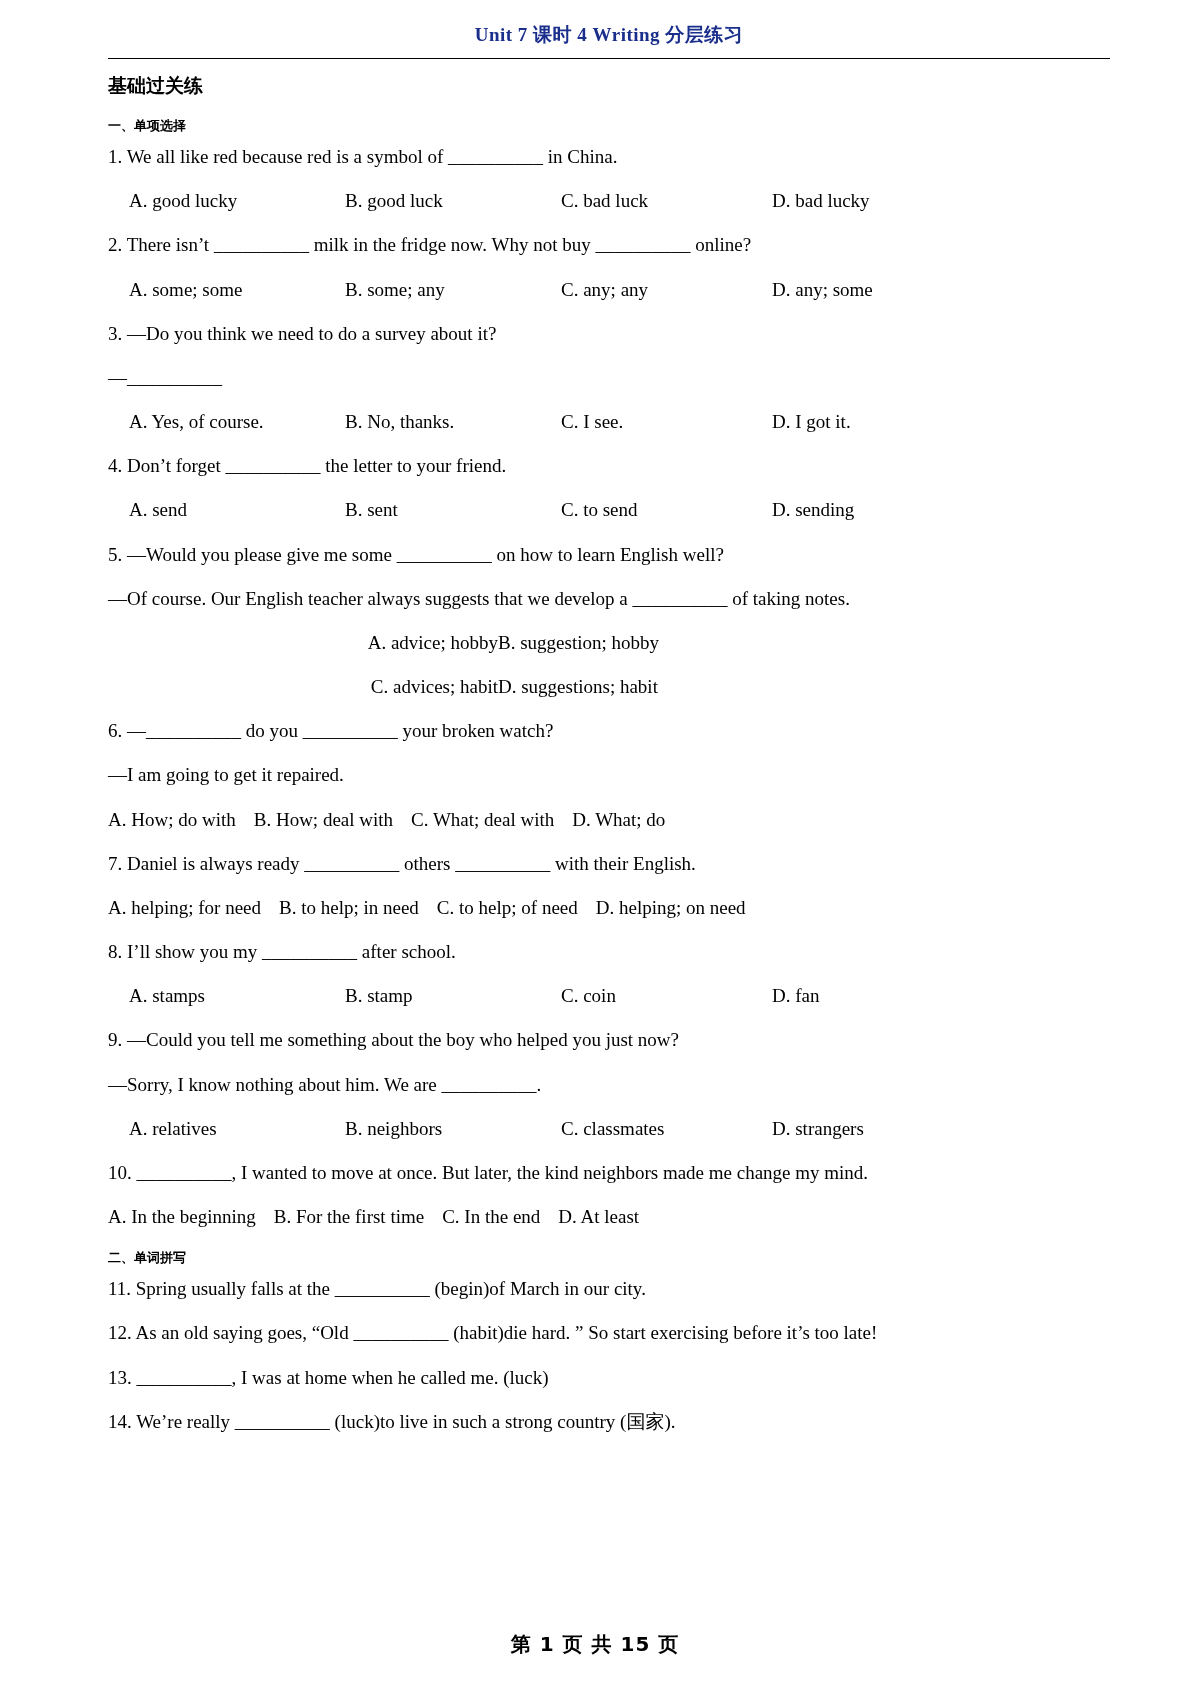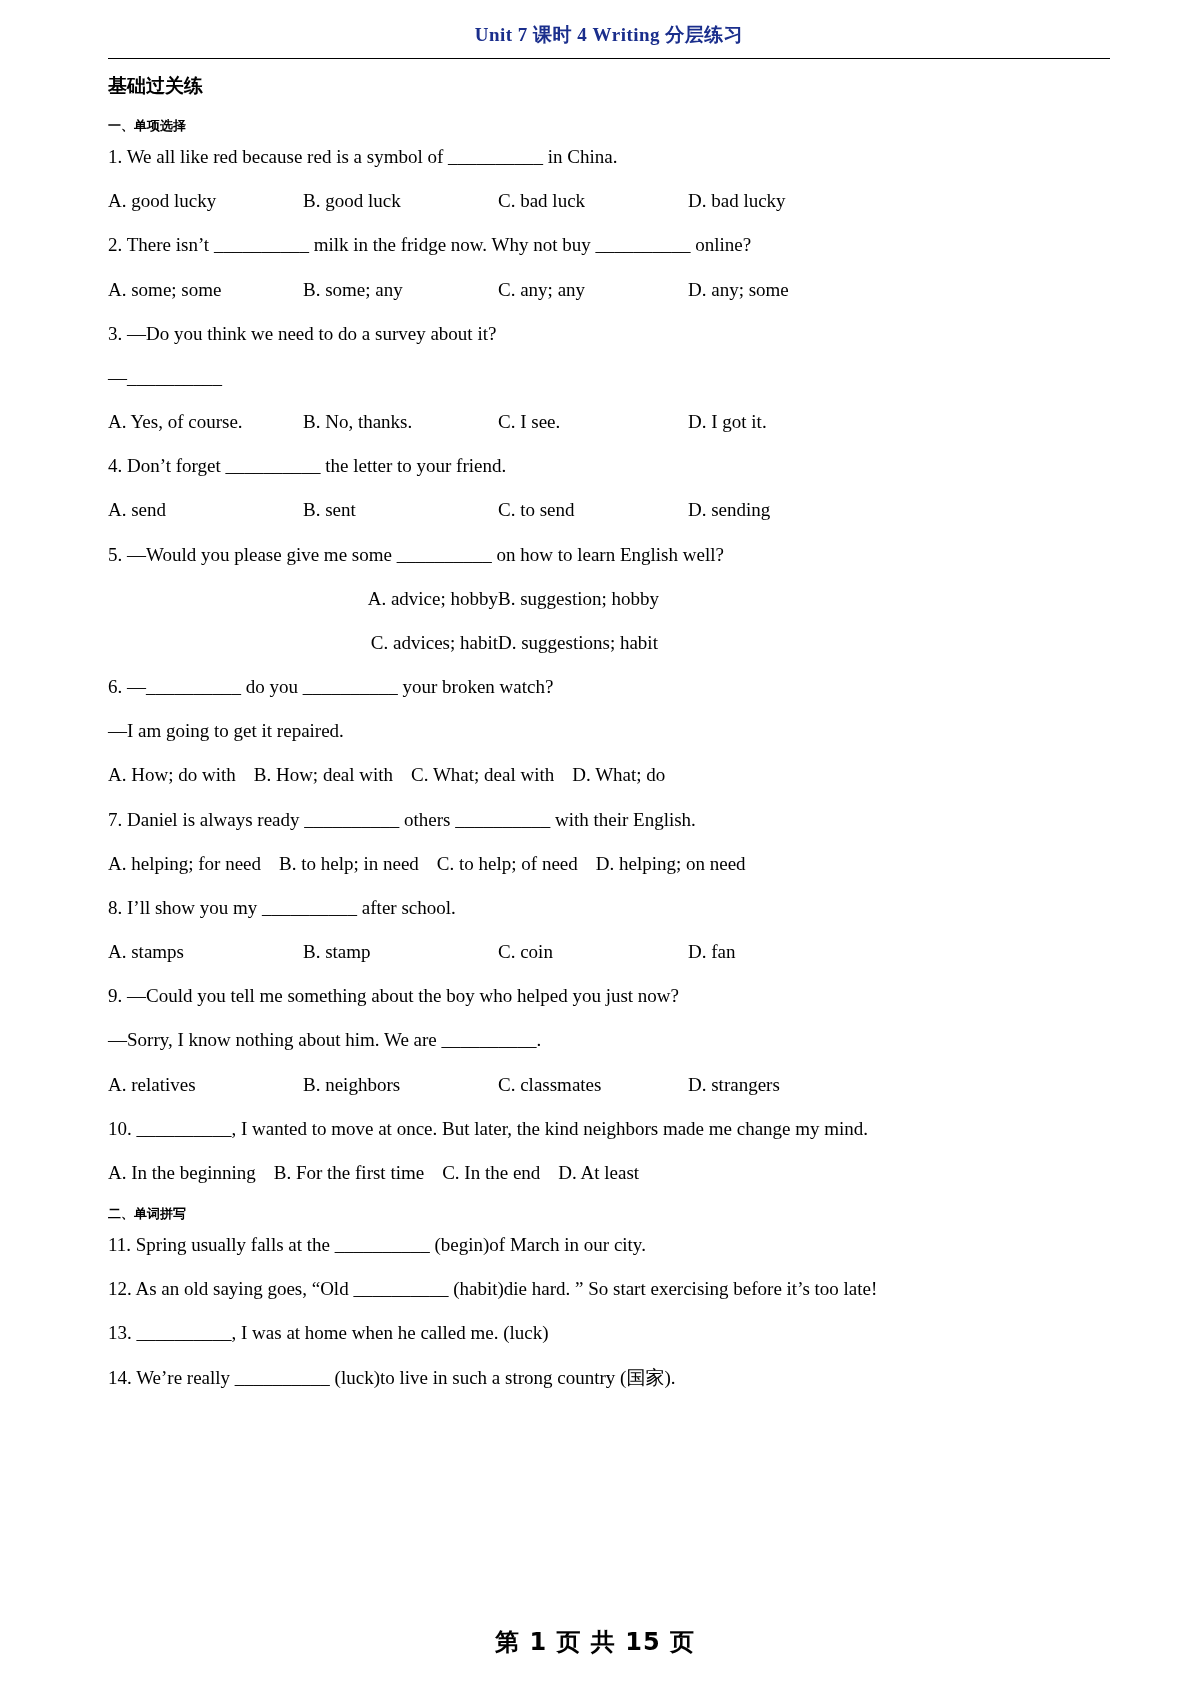--- a/index.html
+++ b/index.html
@@ -52,35 +52,35 @@
     line-height: 1.22;
     margin: 0 0 21px 0;
     white-space: pre-wrap;
   }
   .opt-row {
     font-size: 19px;
     line-height: 1.22;
     margin: 0 0 21px 0;
     display: flex;
   }
-  .opt-row.cols4 > span { display: inline-block; }
+  .opt-row.cols4 > span { display: inline-block; margin-left: 21px; }
   .opt-row.cols4 > span:nth-child(1) { width: 195px; }
   .opt-row.cols4 > span:nth-child(2) { width: 195px; }
   .opt-row.cols4 > span:nth-child(3) { width: 190px; }
   .opt-row.cols4 > span:nth-child(4) { width: auto; }
   .opt-row.cols2 > span { display: inline-block; text-align: right; }
   .opt-row.cols2 > span:nth-child(1) { width: 390px; }
   .opt-row.tight > span { display: inline-block; margin-right: 18px; }
   .footer {
     position: absolute;
     left: 0;
     right: 0;
     bottom: 24px;
     text-align: center;
-    font-size: 24px;
+    font-size: 20px;
     font-weight: bold;
     font-family: "DejaVu Sans", sans-serif;
     letter-spacing: 1px;
   }
 </style>
 </head>
 <body>
 
 <div class="page">
 
@@ -118,20 +118,21 @@
 
   <div class="q-line">4. Don’t forget __________ the letter to your friend.</div>
   <div class="opt-row cols4">
     <span>A. send</span>
     <span>B. sent</span>
     <span>C. to send</span>
     <span>D. sending</span>
   </div>
 
   <div class="q-line">5. —Would you please give me some __________ on how to learn English well?</div>
+  <div class="q-line">—Of course. Our English teacher always suggests that we develop a __________ of taking notes.</div>
   <div class="opt-row cols2">
     <span>A. advice; hobby</span>
     <span>B. suggestion; hobby</span>
   </div>
   <div class="opt-row cols2">
     <span>C. advices; habit</span>
     <span>D. suggestions; habit</span>
   </div>
 
   <div class="q-line">6. —__________ do you __________ your broken watch?</div>

